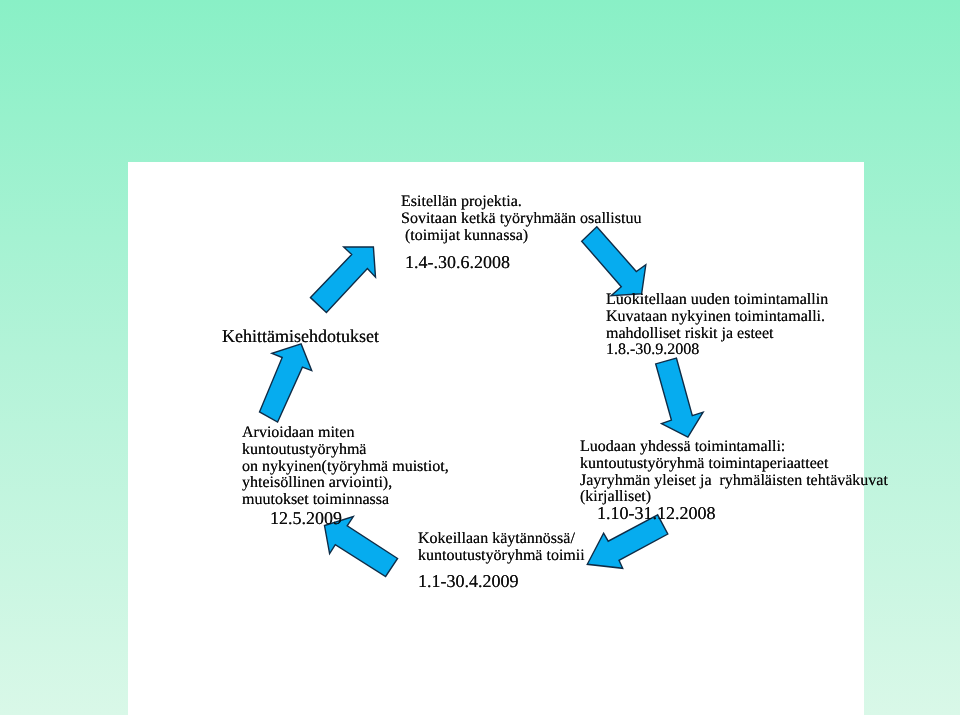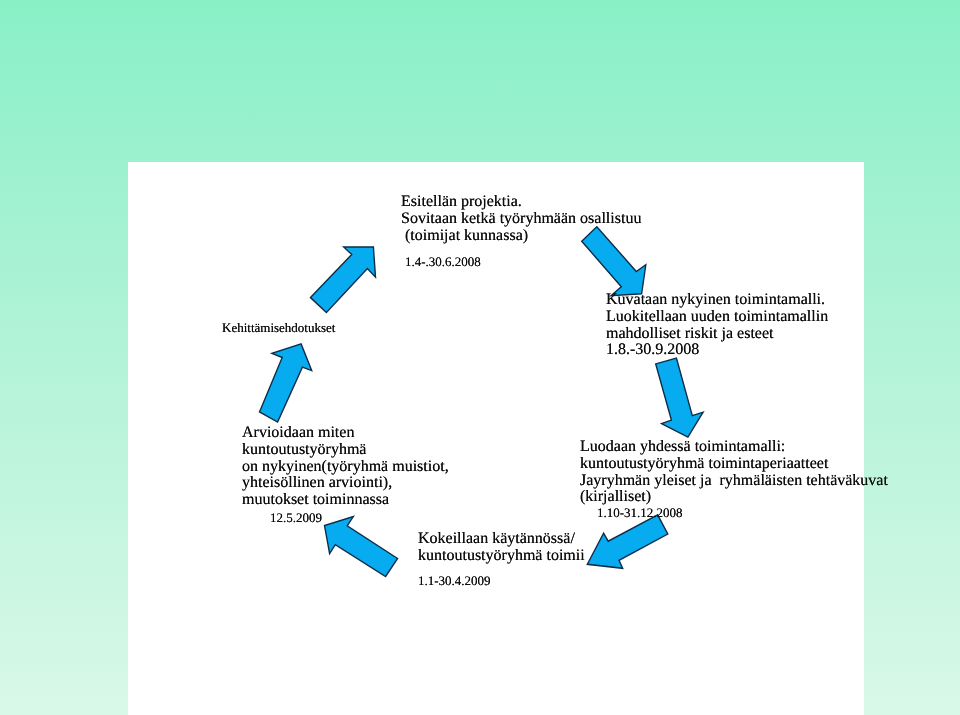--- a/index.html
+++ b/index.html
@@ -6,21 +6,21 @@
   html,body{margin:0;padding:0;}
   body{width:960px;height:715px;overflow:hidden;
        background:linear-gradient(180deg,#89f0c6 0%,#b3f3d8 50%,#d9f8e8 100%);
        font-family:"Liberation Serif",serif;}
   #stage{position:relative;width:960px;height:715px;}
   #slide{position:absolute;left:128px;top:162px;width:736px;height:553px;background:#ffffff;}
   .tx{position:absolute;color:#0d0d0d;-webkit-font-smoothing:antialiased;
       text-rendering:geometricPrecision;font-family:"Liberation Serif",serif;
       font-size:0;line-height:0;white-space:pre;
       transform:translateZ(0);text-shadow:0 0 0.45px rgba(0,0,0,0.85);}
-  .tx.single{font-size:13px;line-height:16.8px;}
+  .tx.single{font-size:18px;line-height:16.8px;}
   .ln{display:block;font-size:16px;line-height:16.8px;height:16.8px;white-space:pre;}
   svg.arrows{position:absolute;left:0;top:0;width:960px;height:715px;overflow:visible;}
 </style>
 </head>
 <body style="background: linear-gradient(rgb(137, 240, 198) 0%, rgb(179, 243, 216) 50%, rgb(217, 248, 232) 100%);">
 
 <div id="stage">
   <div id="slide" style="left: 128px; top: 162px; width: 736px; height: 553px; background: rgb(255, 255, 255);"></div>
 
   <svg class="arrows" id="arrowsvg" viewBox="0 0 960 715">
@@ -31,24 +31,24 @@
     <polygon class="ar" fill="#06ACEF" stroke="#0E2C47" stroke-width="1.4" stroke-linejoin="miter" points="397.6,558.5 347.2,525.9 353.3,516.6 324.5,525.5 329.6,553.6 335.3,544.6 385.6,576.5"></polygon>
     <polygon class="ar" fill="#06ACEF" stroke="#0E2C47" stroke-width="1.4" stroke-linejoin="miter" points="259.5,411.9 282.2,357.5 271.9,353.3 301.1,343.9 311.7,370.6 302.4,367.1 277.6,422.0"></polygon>
   </svg>
 
   <div class="tx" id="t-top" style="left:401px;top:194px;"><div class="ln">Esitellän projektia.</div>
     <div class="ln">Sovitaan ketkä työryhmään osallistuu</div>
     <div class="ln"> (toimijat kunnassa)</div>
   </div>
   <div class="tx single" id="t-topdate" style="left:405px;top:254px;">1.4-.30.6.2008</div>
 
-  <div class="tx single" id="t-left" style="left:222px;top:320px;">Kehittämisehdotukset</div>
+  <div class="tx single" id="t-left" style="left:222px;top:328px;">Kehittämisehdotukset</div>
 
-  <div class="tx" id="t-rt" style="left:606px;top:292px;"><div class="ln">Kuvataan nykyinen toimintamalli.</div>
-    <div class="ln">Luokitellaan uuden toimintamallin</div>
+  <div class="tx" id="t-rt" style="left:606px;top:292px;"><div class="ln">Luokitellaan uuden toimintamallin</div>
+    <div class="ln">Kuvataan nykyinen toimintamalli.</div>
     <div class="ln">mahdolliset riskit ja esteet</div>
     <div class="ln">1.8.-30.9.2008</div>
   </div>
 
   <div class="tx" id="t-rb" style="left:580px;top:439px;"><div class="ln">Luodaan yhdessä toimintamalli:</div>
     <div class="ln">kuntoutustyöryhmä toimintaperiaatteet</div>
     <div class="ln">Jayryhmän yleiset ja  ryhmäläisten tehtäväkuvat</div>
     <div class="ln">(kirjalliset)</div>
   </div>
   <div class="tx single" id="t-rbdate" style="left:597px;top:505px;">1.10-31.12.2008</div>

